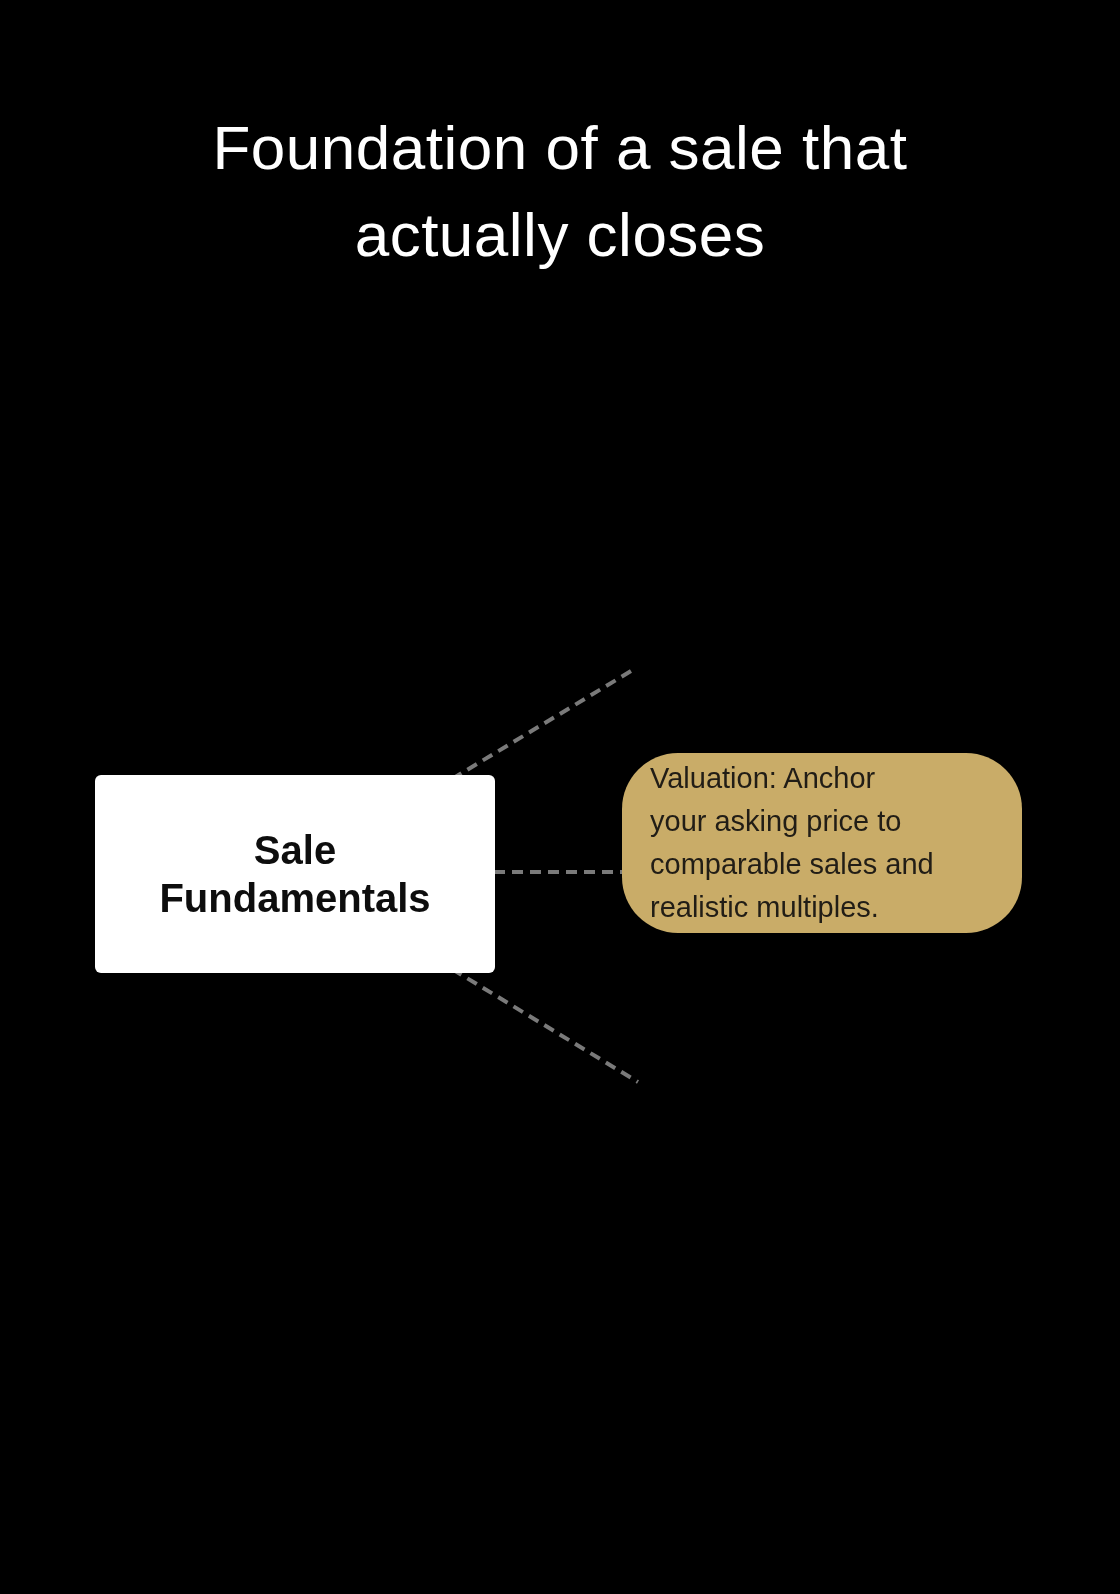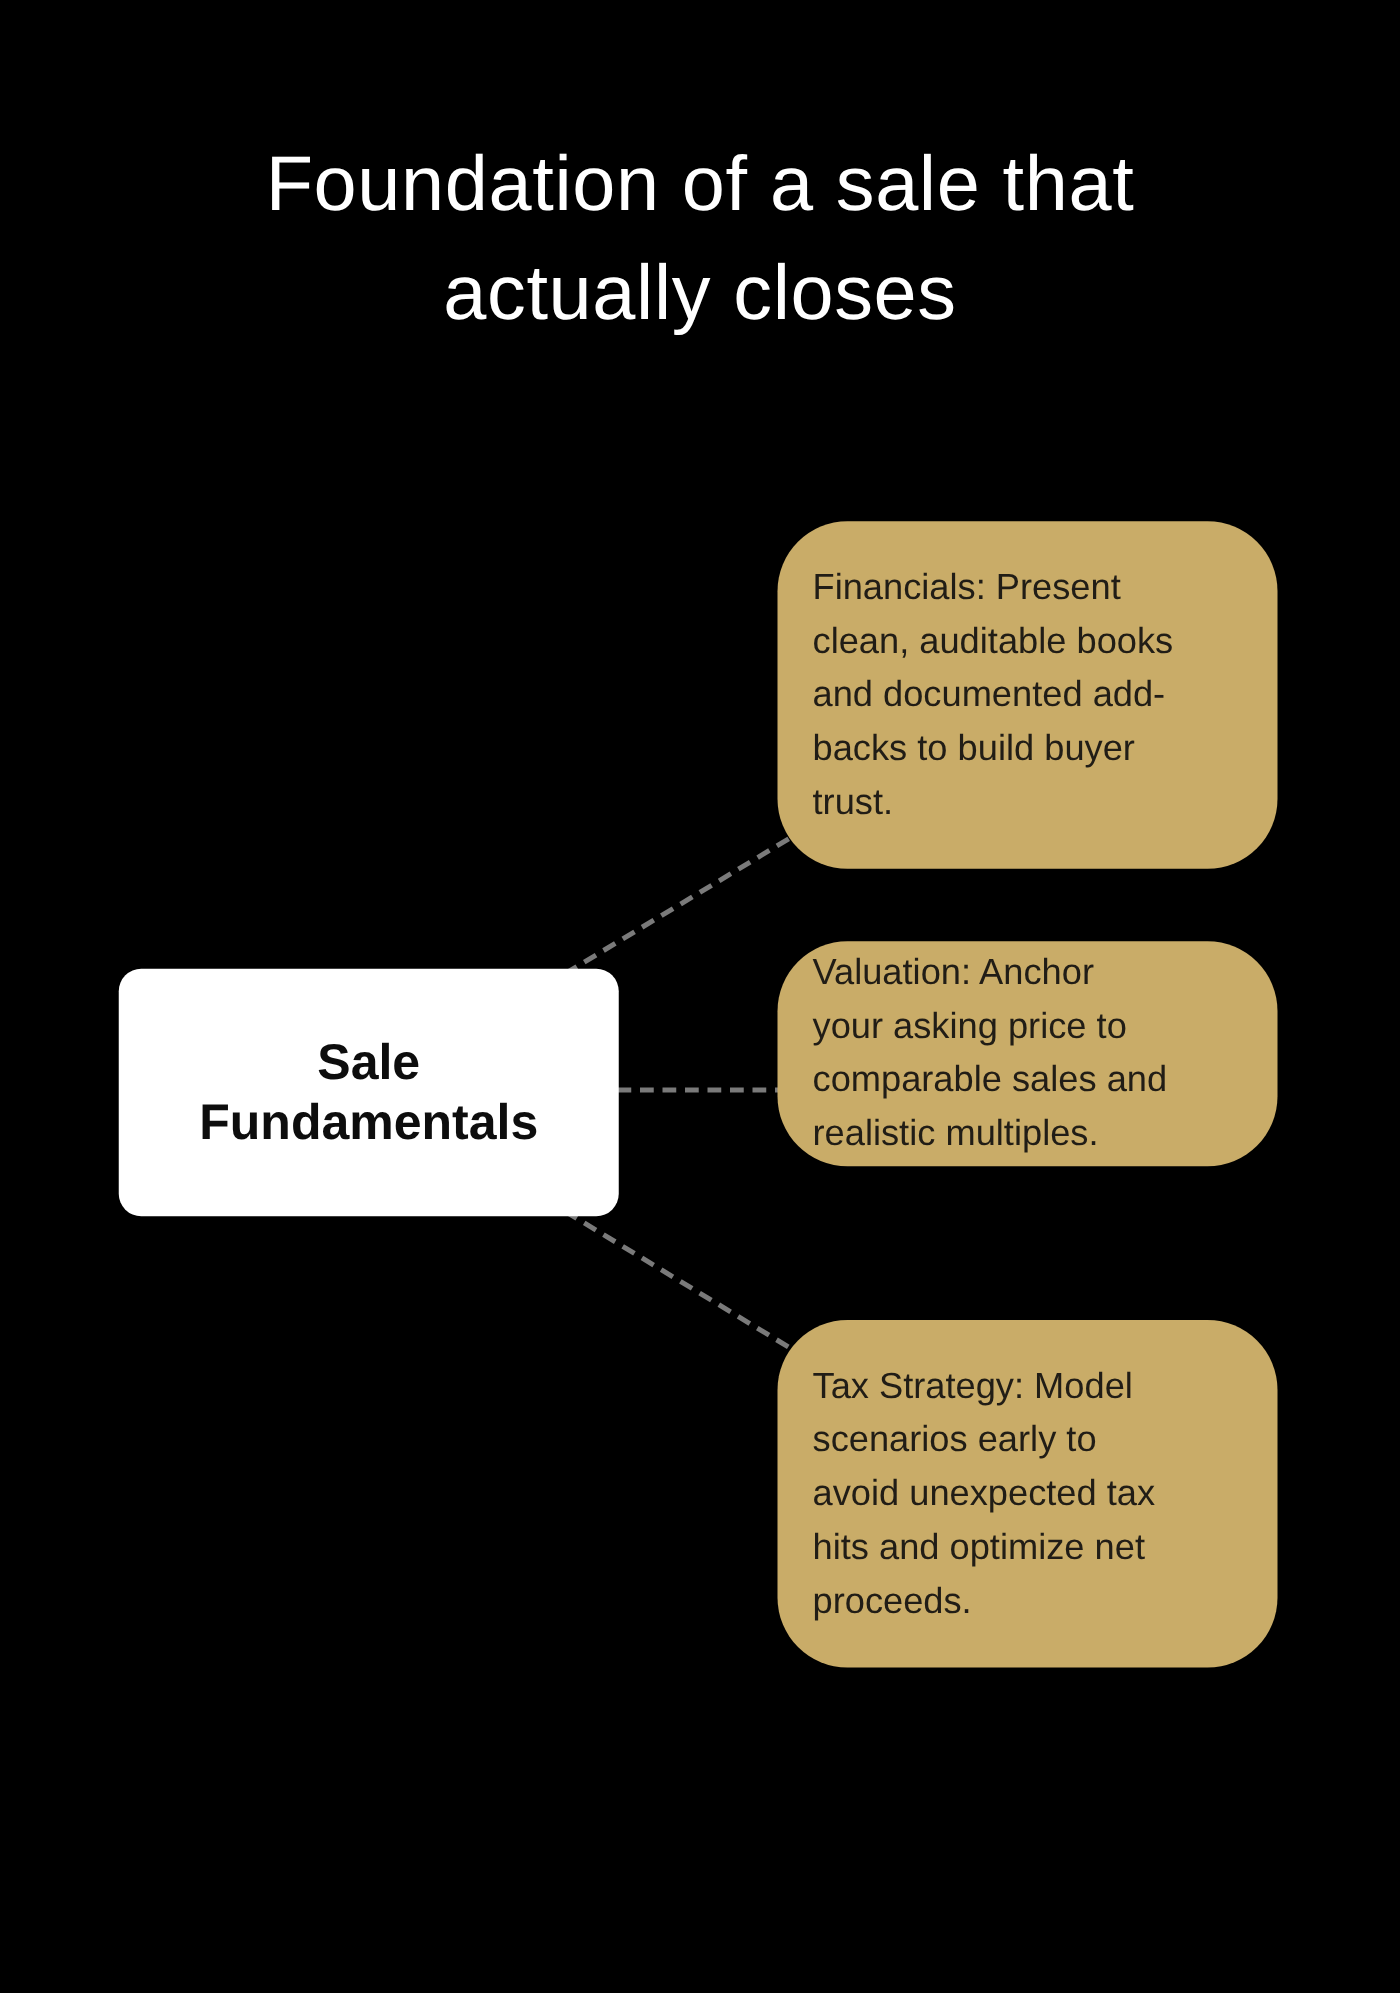--- a/index.html
+++ b/index.html
@@ -42,21 +42,21 @@
     stroke-dasharray: 11 7;
     fill: none;
   }
   .root-node {
     position: absolute;
     left: 95px;
     top: 775px;
     width: 400px;
     height: 198px;
     background: #FFFFFF;
-    border-radius: 18px;
+    border-radius: 6px;
     display: flex;
     align-items: center;
     justify-content: center;
     z-index: 2;
   }
   .root-label {
     color: #0D0D0D;
     font-size: 40px;
     font-weight: 700;
     line-height: 48px;
@@ -97,36 +97,22 @@
     <line class="conn" x1="452" y1="779" x2="636" y2="668"></line>
     <line class="conn" x1="494" y1="872" x2="624" y2="872"></line>
     <line class="conn" x1="452" y1="969" x2="638" y2="1082"></line>
   </svg>
 
   <div class="root-node">
     <div class="root-label">Sale
 Fundamentals</div>
   </div>
 
-  <div class="branch branch-financials">
-    <div class="branch-text">Financials: Present
-clean, auditable books
-and documented add-
-backs to build buyer
-trust.</div>
-  </div>
 
   <div class="branch branch-valuation">
     <div class="branch-text">Valuation: Anchor
 your asking price to
 comparable sales and
 realistic multiples.</div>
   </div>
 
-  <div class="branch branch-tax">
-    <div class="branch-text">Tax Strategy: Model
-scenarios early to
-avoid unexpected tax
-hits and optimize net
-proceeds.</div>
-  </div>
 
 </div>
 
 </body></html>

